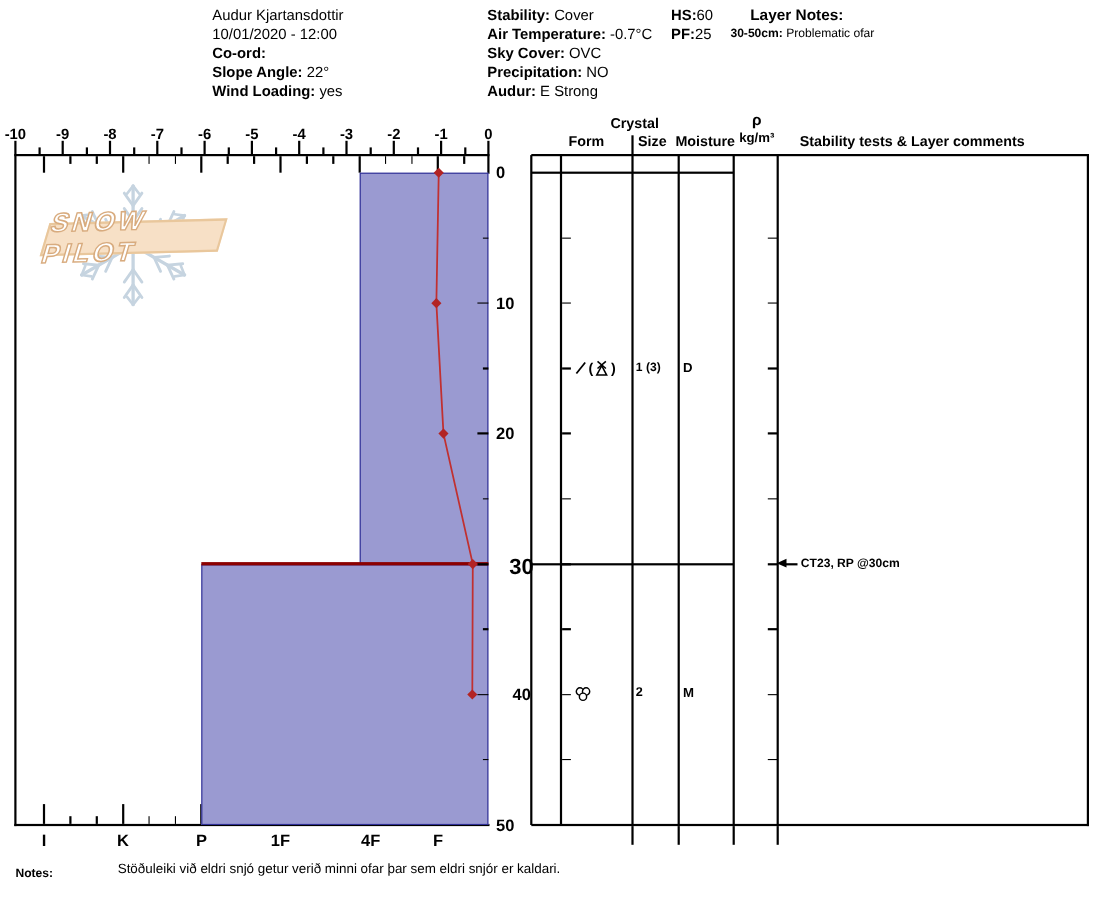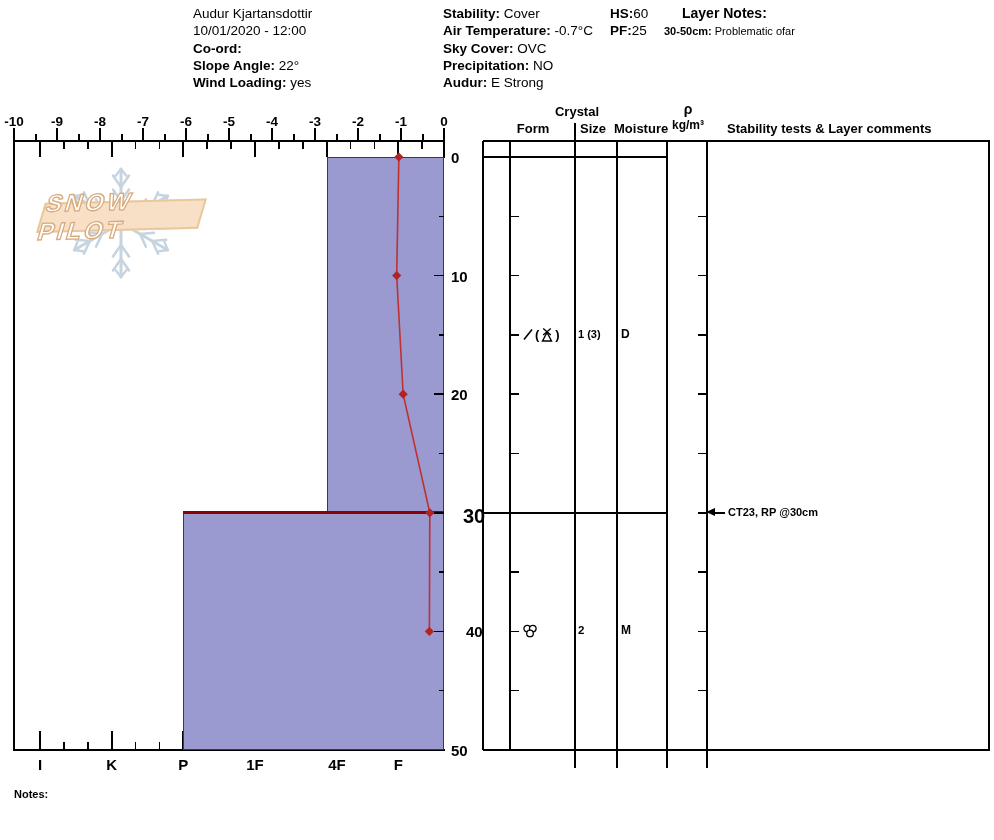--- a/index.html
+++ b/index.html
@@ -285,13 +285,14 @@
         </span>
       </div>
       <div class="abs cellTxt" style="left: 578px; top: 624.4px; font-size: 11.5px;">2</div>
       <div class="abs cellTxt" style="left: 621px; top: 623.4px; font-size: 12px;">M</div>
       <div class="abs" style="left: 712px; top: 512.05px; width: 13px; height: 1.5px; background: rgb(0, 0, 0);"></div>
       <div class="abs" style="left: 706px; top: 508.3px; width: 0px; height: 0px; background: transparent; border-top: 4.5px solid transparent; border-bottom: 4.5px solid transparent; border-right: 9px solid rgb(0, 0, 0);"></div>
       <div class="abs cellTxt" style="left: 728px; top: 506.3px; font-size: 11px;">CT23, RP @30cm</div>
     </div>
 
   <div class="lbl" style="left:14px;top:788px;font-size:11px">Notes:</div>
+  <div id="notes-line2" style="left:107px;top:783px">Stöðuleiki við eldri snjó getur verið minni ofar þar sem eldri snjór er kaldari.</div>
 </div>
 
 </body></html>

